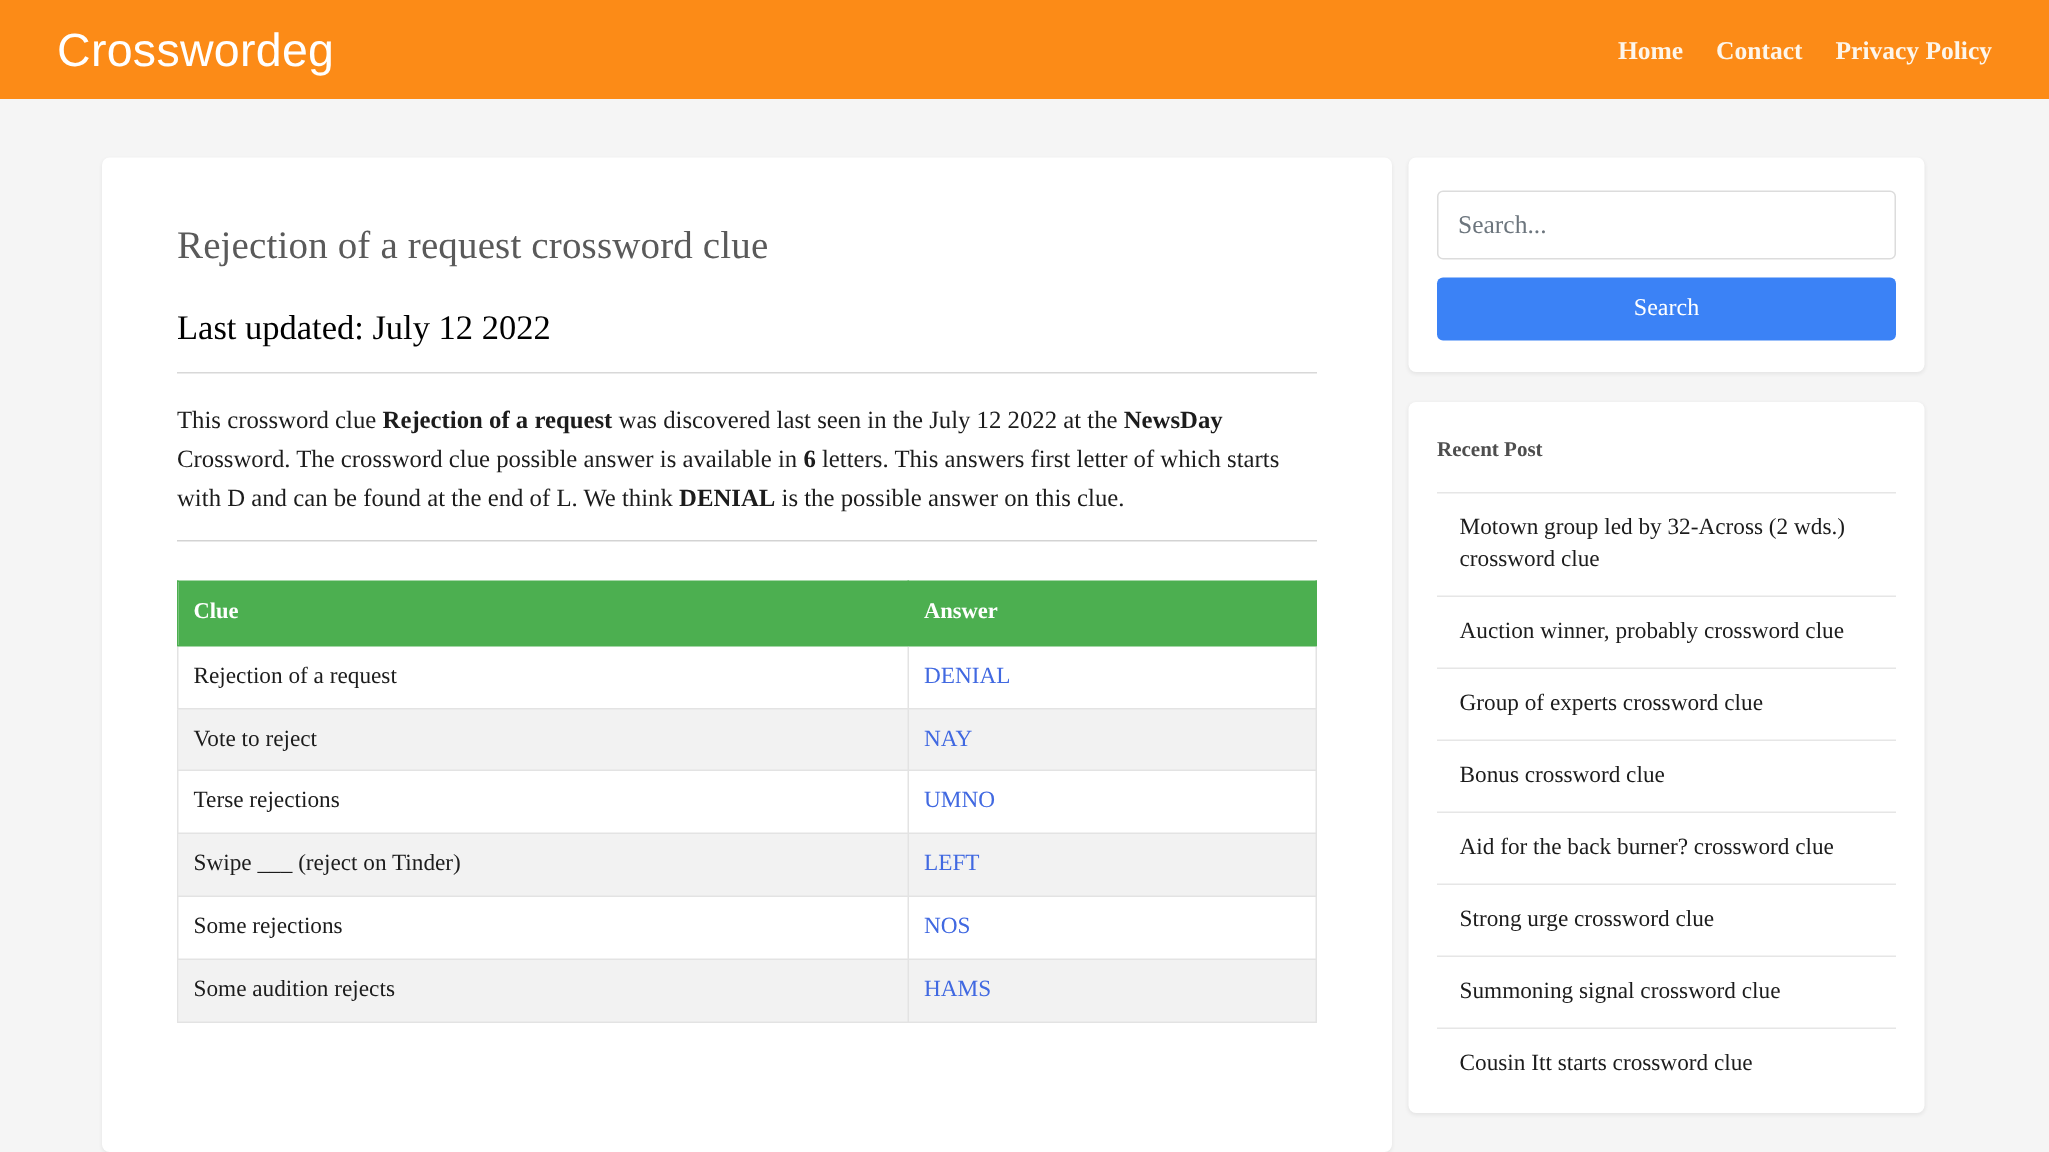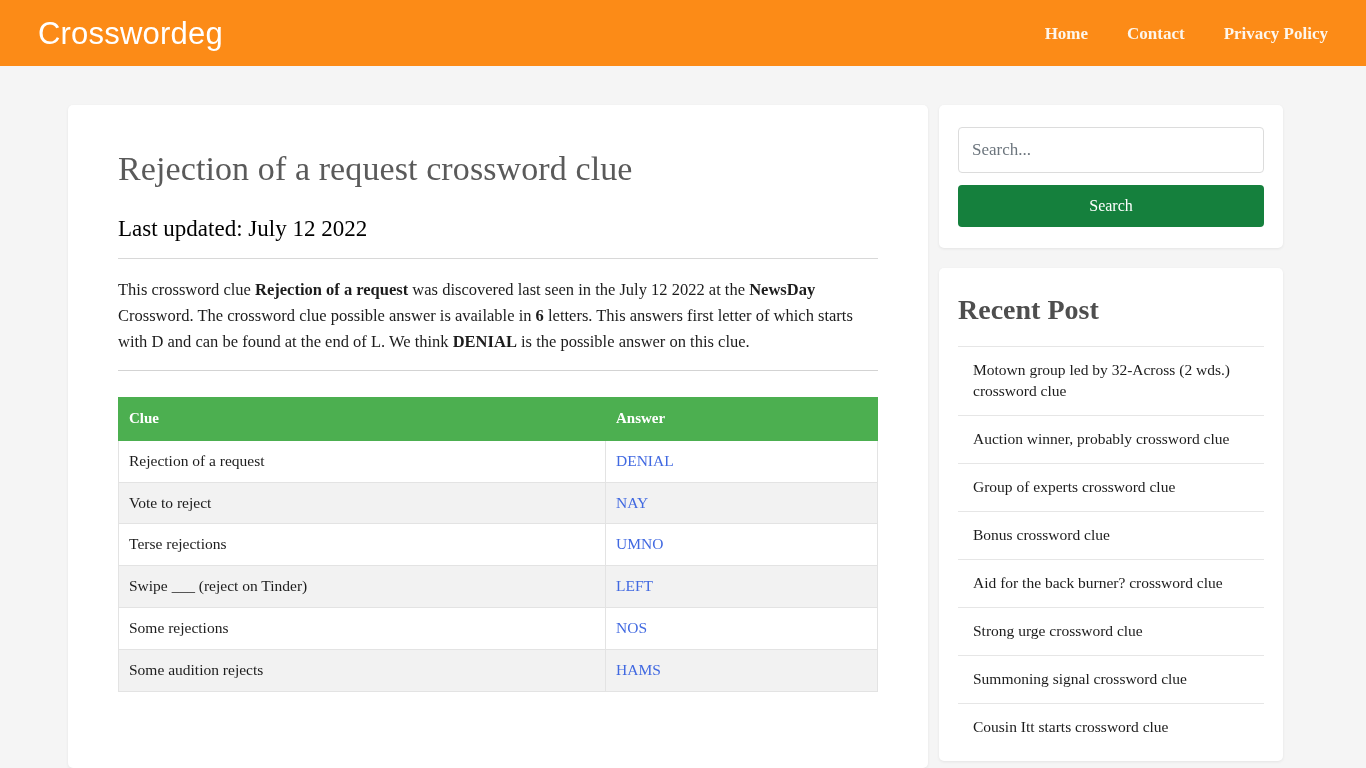--- a/index.html
+++ b/index.html
@@ -29,21 +29,21 @@
     font-size: 31px;
     font-weight: 400;
     letter-spacing: 0.2px;
     line-height: 1;
     text-decoration: none;
     text-align: center;
   }
   .nav {
     display: flex;
     align-items: center;
-    gap: 39px;
+    gap: 22px;
     margin-right: 2px;
   }
   .nav a {
     color: #fdf6ec;
     font-family: "Liberation Serif", "DejaVu Serif", serif;
     font-size: 17px;
     font-weight: 700;
     text-decoration: none;
     line-height: 1;
   }
@@ -60,21 +60,21 @@
     background: #ffffff;
     border-radius: 5px;
     box-shadow: 0 1px 3px rgba(0,0,0,0.07);
     padding: 43px 49px 0 50px;
     min-height: 663px;
   }
 
   
   h1.article-title {
     margin: 0;
-    font-size: 34px;
+    font-size: 26px;
     font-weight: 400;
     color: #5a5a5a;
     line-height: 1.25;
     letter-spacing: 0.1px;
   }
   .last-updated {
     margin: 23px 0 0 0;
     font-size: 23px;
     color: #000000;
     line-height: 1.3;
@@ -165,35 +165,35 @@
     color: #333333;
     outline: none;
     background: #ffffff;
   }
   .search-input::placeholder { color: #6c757d; }
   .search-button {
     display: block;
     width: 100%;
     height: 42px;
     margin-top: 12px;
-    background: #15803d;
+    background: #3b82f6;
     border: none;
     border-radius: 4px;
     color: #ffffff;
     font-family: "Liberation Serif", "DejaVu Serif", serif;
     font-size: 16px;
     cursor: pointer;
     line-height: 42px;
     padding: 0;
   }
 
   .recent-card { padding: 24px 19px 10px 19px; }
   h3.recent-title {
     margin: 0 0 0 0;
-    font-size: 28px;
+    font-size: 14px;
     font-weight: 700;
     color: #4e4e4e;
     line-height: 1.3;
   }
   ul.recent-list {
     list-style: none;
     margin: 18px 0 0 0;
     padding: 0;
   }
   ul.recent-list li {

